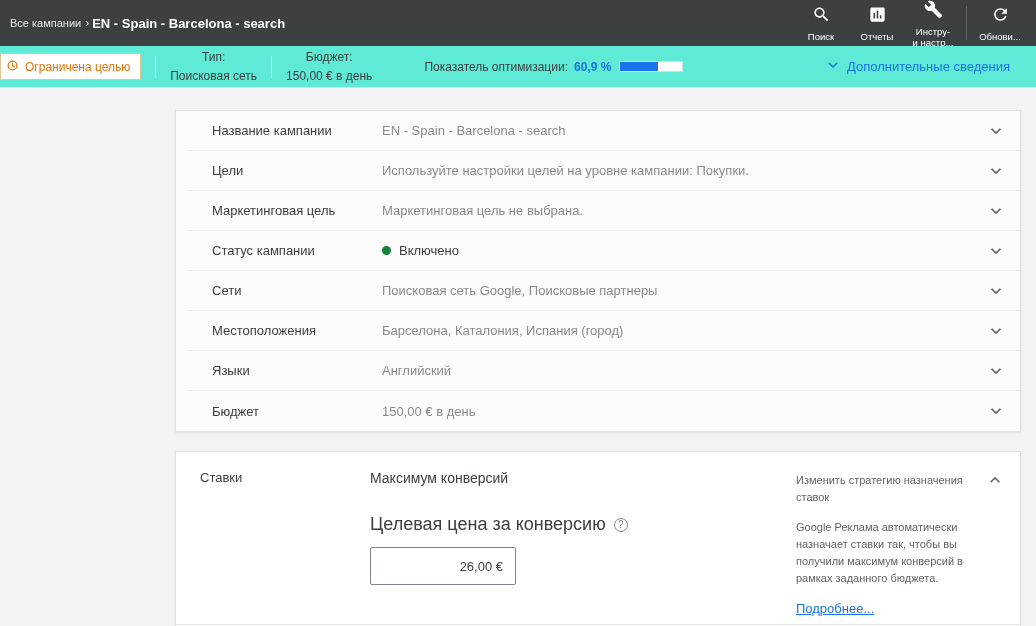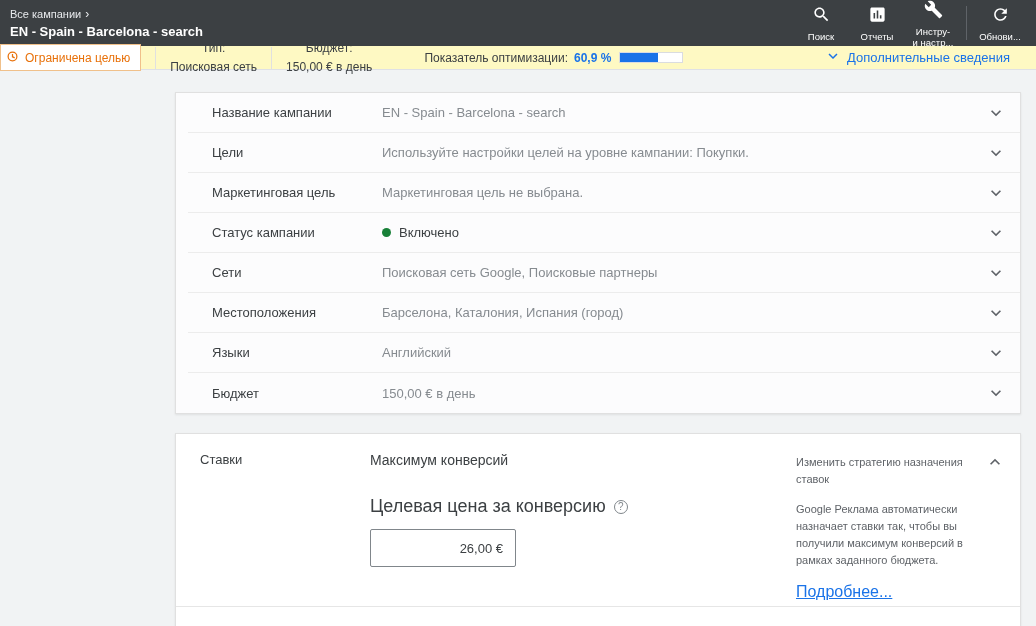--- a/index.html
+++ b/index.html
@@ -12,39 +12,39 @@
 
   
   .topbar {
     height: 46px;
     background: #3c4043;
     display: flex;
     justify-content: space-between;
     align-items: center;
     padding: 0 8px 0 10px;
   }
-  .topbar-left { display: flex; flex-direction: column; gap: 3px; }
+  .topbar-left { display: flex; gap: 3px; }
   .breadcrumb {
     font-size: 11px; color: #e8eaed;
     display: flex; align-items: center; gap: 4px; cursor: pointer;
   }
   .breadcrumb::after { content: "\203A"; font-size: 12px; color: #e8eaed; }
   .campaign-title { font-size: 13px; font-weight: bold; color: #fff; }
   .topbar-right { display: flex; align-items: center; }
   .action {
     width: 56px; display: flex; flex-direction: column; align-items: center;
     gap: 3px; cursor: pointer; text-align: center; padding-top: 2px;
   }
   .action svg { width: 19px; height: 19px; fill: #fff; }
   .action-label { font-size: 9.5px; color: #fff; white-space: pre-line; line-height: 1.2; }
   .divider-v { width: 1px; height: 34px; background: #5f6368; margin: 0 5px; }
 
   
   .statusbar {
-    height: 24px; background: #fef9c3; border-bottom: 1px solid #dfe1e5;
+    height: 42px; background: #5eead4; border-bottom: 1px solid #dfe1e5;
     display: flex; align-items: center; font-size: 12px; justify-content: center;
   }
   .badge {
     display: flex; align-items: center; gap: 5px;
     border: 1px solid #f0c08a; height: 27px; padding: 0 10px 0 4px;
     color: #e8710a; margin-left: 0; cursor: pointer; background: #fff;
   }
   .badge svg { width: 15px; height: 15px; fill: #e8710a; }
   .sep { width: 1px; height: 22px; background: #e0e0e0; margin: 0 14px; }
   .kv { display: flex; gap: 5px; align-items: center; color: #3c4043; flex-direction: column; }
@@ -115,21 +115,21 @@
   }
   .help-icon::after { content: "?"; }
   .cpa-input {
     width: 146px; height: 38px; border: 1px solid #80868b; border-radius: 2px;
     text-align: right; padding-right: 12px; font-size: 13px; color: #3c4043;
     background: #fff; font-family: "Liberation Sans", sans-serif; outline: none;
   }
   .bidding-side { flex: 0 0 182px; font-size: 11px; color: #5f6368; padding-top: 2px; }
   .side-title { line-height: 1.55; margin-bottom: 13px; }
   .side-text { line-height: 1.55; margin-bottom: 14px; }
-  .learn-more { color: #1a73e8; text-decoration: underline; cursor: pointer; font-size: 16px; }
+  .learn-more { color: #1a73e8; text-decoration: underline; cursor: pointer; font-size: 13px; }
   .bidding-chevron { flex: 0 0 34px; display: flex; justify-content: center; }
   .bidding-chevron svg { width: 20px; height: 20px; fill: #5f6368; cursor: pointer; }
 </style>
 </head>
 <body>
 
 <div class="topbar">
   <div class="topbar-left">
     <div class="breadcrumb">
       <span>Все кампании</span>

